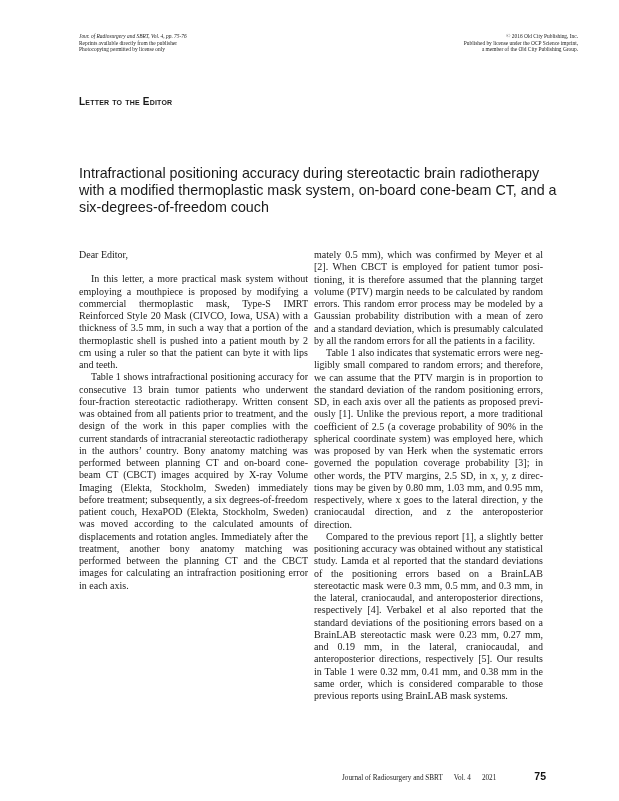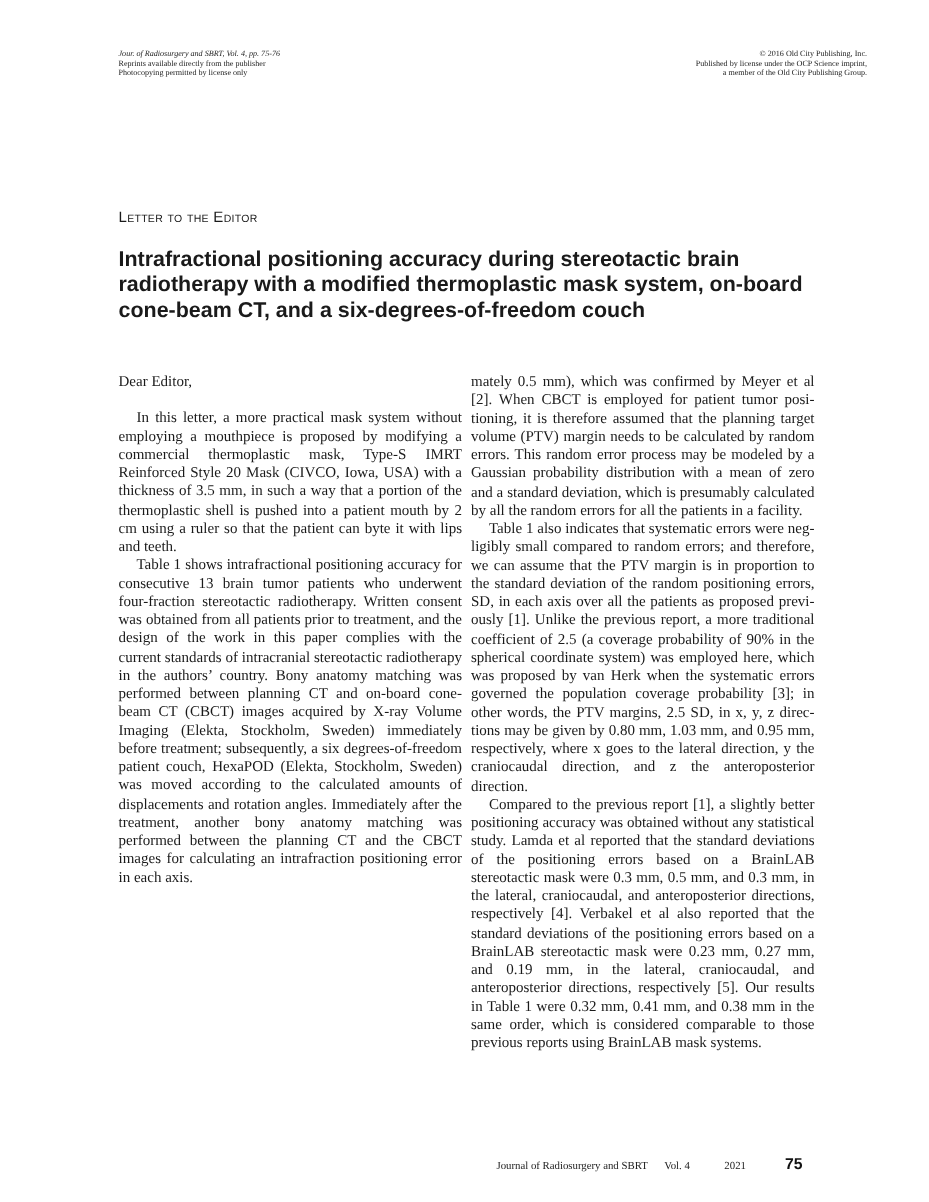--- a/index.html
+++ b/index.html
@@ -1,32 +1,32 @@
 <!DOCTYPE html>
 <html><head>
   <meta charset="utf-8">
   <style>
     html, body { margin: 0; padding: 0; background: #ffffff; }
     body { width: 619px; height: 801px; position: relative; overflow: hidden; color: #1a1a1a; }
     .hdr { position: absolute; top: 33px; font-family: "Liberation Serif", serif; font-size: 5.4px; line-height: 6.6px; color: #222; }
     .hdr-left { left: 79px; }
     .hdr-left .jl { font-style: italic; }
     .hdr-right { right: 41px; text-align: right; }
-    .section-label { position: absolute; left: 79px; top: 96px; font-family: "Liberation Sans", sans-serif; font-weight: normal; font-size: 10px; font-variant: small-caps; letter-spacing: 0.2px; color: #1a1a1a; margin-top: 44px; }
-    .title { position: absolute; left: 79px; top: 165px; width: 480px; font-family: "Liberation Sans", sans-serif; font-weight: bold; font-size: 14.3px; line-height: 17px; color: #1a1a1a; }
+    .section-label { position: absolute; left: 79px; top: 96px; font-family: "Liberation Sans", sans-serif; font-weight: bold; font-size: 10px; font-variant: small-caps; letter-spacing: 0.2px; color: #1a1a1a; }
+    .title { position: absolute; left: 79px; top: 165px; width: 480px; font-family: "Liberation Sans", sans-serif; font-weight: normal; font-size: 14.3px; line-height: 17px; color: #1a1a1a; }
     .col { position: absolute; top: 249px; width: 229px; font-family: "Liberation Serif", serif; font-size: 10px; line-height: 12.25px; text-align: justify; hyphens: manual; color: #1a1a1a; }
     .col-left { left: 79px; }
     .col-right { left: 314px; }
     .col p { margin: 0; text-indent: 12px; }
     .col p.noindent { text-indent: 0; }
     .salutation { margin-bottom: 12px !important; }
     .col p.cont { text-indent: 0; }
-    .footer { position: absolute; top: 770px; left: 331px; width: 204px; font-family: "Liberation Serif", serif; font-size: 7.2px; color: #222; display: flex; align-items: baseline; }
+    .footer { position: absolute; top: 770px; left: 342px; width: 204px; font-family: "Liberation Serif", serif; font-size: 7.2px; color: #222; display: flex; align-items: baseline; }
     .footer .jname { margin-right: 11px; }
-    .footer .vol { margin-right: 23px; }
+    .footer .vol { margin-right: 11px; }
     .footer .year { flex: 1; }
     .footer .pg { font-family: "Liberation Sans", sans-serif; font-weight: bold; font-size: 10.5px; color: #111; }
   </style>
 </head>
 <body>
 
 <div class="hdr hdr-left">
   <div class="jl">Jour. of Radiosurgery and SBRT, Vol. 4, pp. 75-76</div>
   <div>Reprints available directly from the publisher</div>
   <div>Photocopying permitted by license only</div>

